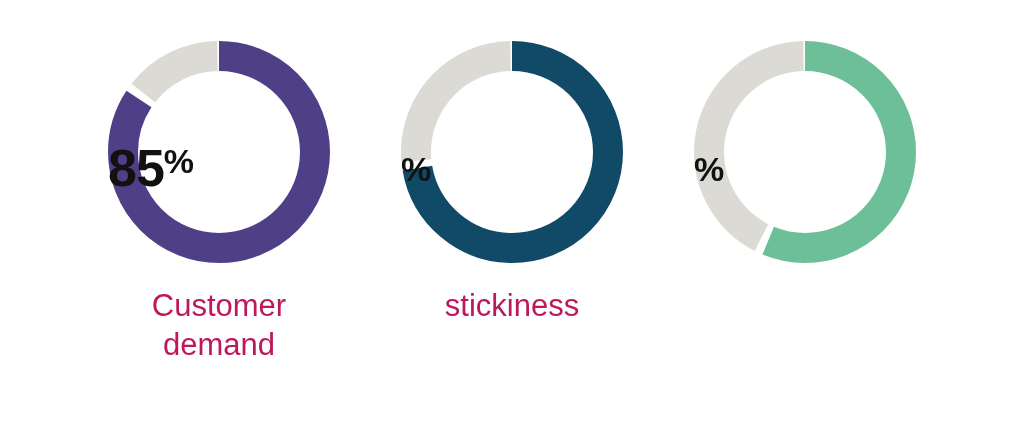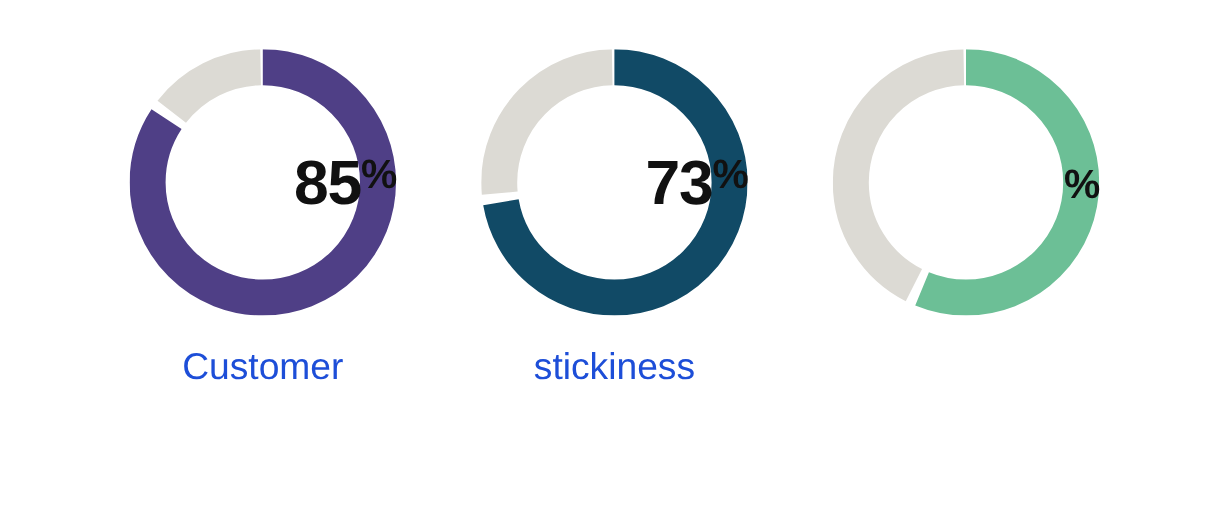--- a/index.html
+++ b/index.html
@@ -37,26 +37,26 @@
     height: 222px;
   }
   .donut-wrap svg {
     display: block;
     width: 222px;
     height: 222px;
   }
   .donut-center {
     position: absolute;
     left: 0;
-    top: 1px;
+    top: 16px;
     width: 222px;
     height: 222px;
     display: flex;
     align-items: center;
-    justify-content: flex-end;
+    justify-content: flex-start;
     pointer-events: none;
   }
   .pct-text {
     font-family: "Liberation Sans", sans-serif;
     font-weight: bold;
     font-size: 52px;
     line-height: 1;
     color: #111111;
     letter-spacing: -1px;
     display: flex;
@@ -69,21 +69,21 @@
   .pct-sign {
     font-size: 34px;
     line-height: 1;
     margin-top: 2px;
   }
   .gauge-label {
     margin-top: 24px;
     font-family: "Liberation Sans", sans-serif;
     font-size: 31px;
     line-height: 1.25;
-    color: #1d4ed8;
+    color: #be185d;
     text-align: center;
     font-weight: normal;
     max-width: 270px;
   }
   .gauge-label .lbl-line {
     display: block;
   }
 </style>
 </head>
 <body>
@@ -98,32 +98,32 @@
       </svg>
       <div class="donut-center">
         <div class="pct-text">
           <span class="pct-num">85</span>
             <span class="pct-sign">%</span>
         </div>
       </div>
     </div>
     <div class="gauge-label">
       <span class="lbl-line">Customer</span>
+      <span class="lbl-line">demand</span>
     </div>
   </div>
 
   <div class="gauge-cell">
     <div class="donut-wrap">
       <svg viewBox="0 0 222 222">
         <circle class="track-arc" cx="111" cy="111" r="96" fill="none" stroke-width="30" stroke="#DCDAD4" transform="rotate(-90 111 111)" stroke-dasharray="157.8601631620949 445.3256263271454" stroke-dashoffset="-442.8256263271454"></circle>
         <circle class="value-arc" cx="111" cy="111" r="96" fill="none" stroke-width="30" stroke="#114A66" transform="rotate(-90 111 111)" stroke-dasharray="435.3256263271454 167.86016316209486" stroke-dashoffset="0"></circle>
       </svg>
       <div class="donut-center">
         <div class="pct-text">
-          <span class="pct-num">73</span>
             <span class="pct-sign">%</span>
         </div>
       </div>
     </div>
     <div class="gauge-label">
       <span class="lbl-line">stickiness</span>
     </div>
   </div>
 
   <div class="gauge-cell">

